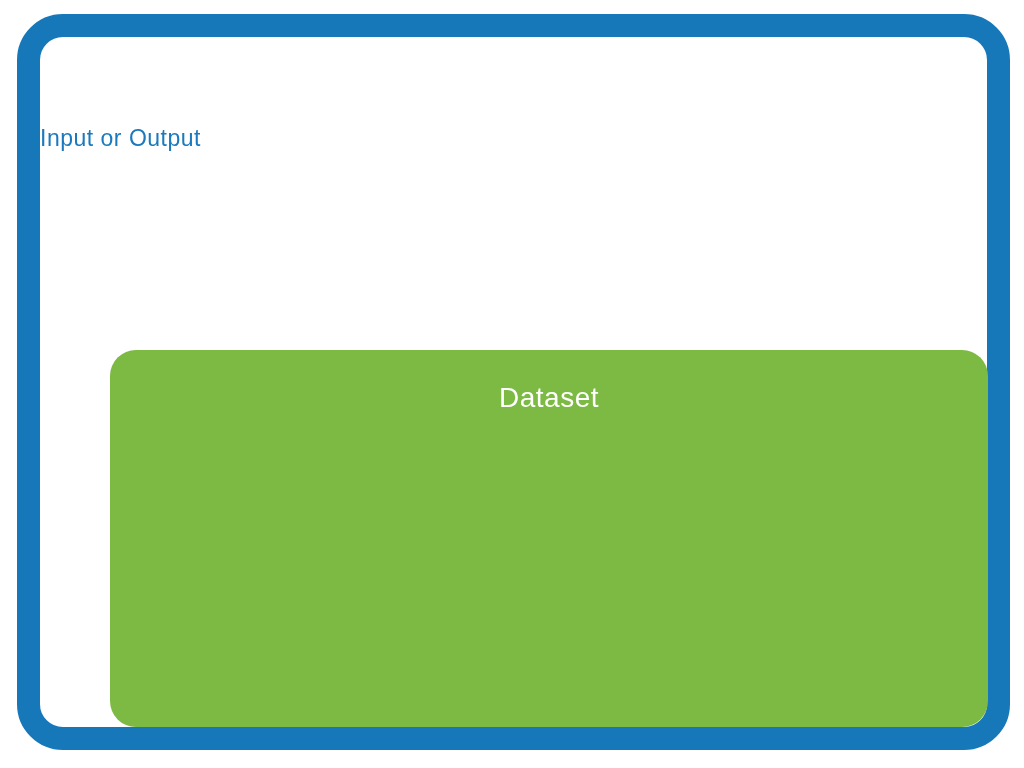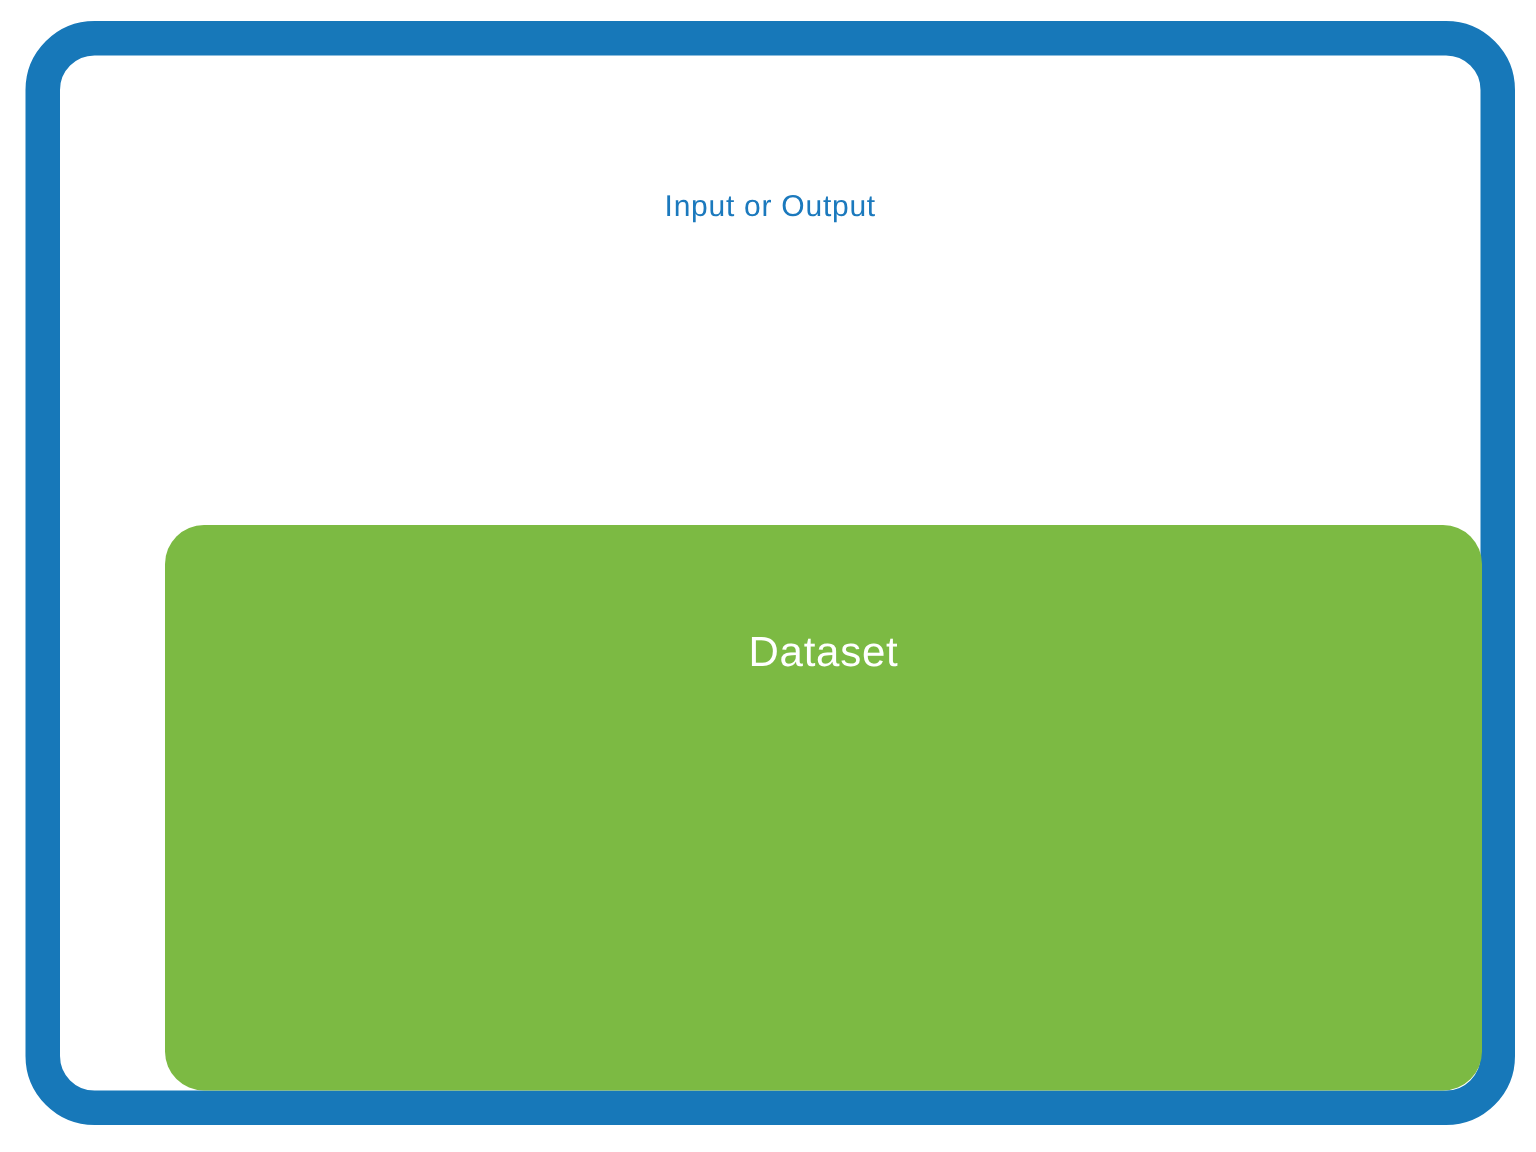--- a/index.html
+++ b/index.html
@@ -32,38 +32,38 @@
     height: 736px;
     border: 23px solid var(--blue);
     border-radius: 46px;
     background: var(--white);
   }
   .io-title {
     position: absolute;
     left: 0;
     top: 72px;
     width: 100%;
-    text-align: center;
+    text-align: left;
     color: var(--text-blue);
-    font-size: 20px;
+    font-size: 23px;
     line-height: 58px;
     font-weight: 400;
     letter-spacing: 0.5px;
   }
   .dataset-box {
     position: absolute;
     left: 70px;
     top: 313px;
     width: 878px;
     height: 377px;
     background: var(--green);
     border-radius: 26px;
   }
   .dataset-label {
-    margin-top: 67px;
+    margin-top: 30px;
     text-align: center;
     color: var(--white);
     font-size: 28px;
     line-height: 36px;
     letter-spacing: 0.5px;
   }
 </style>
 </head>
 <body>
 

